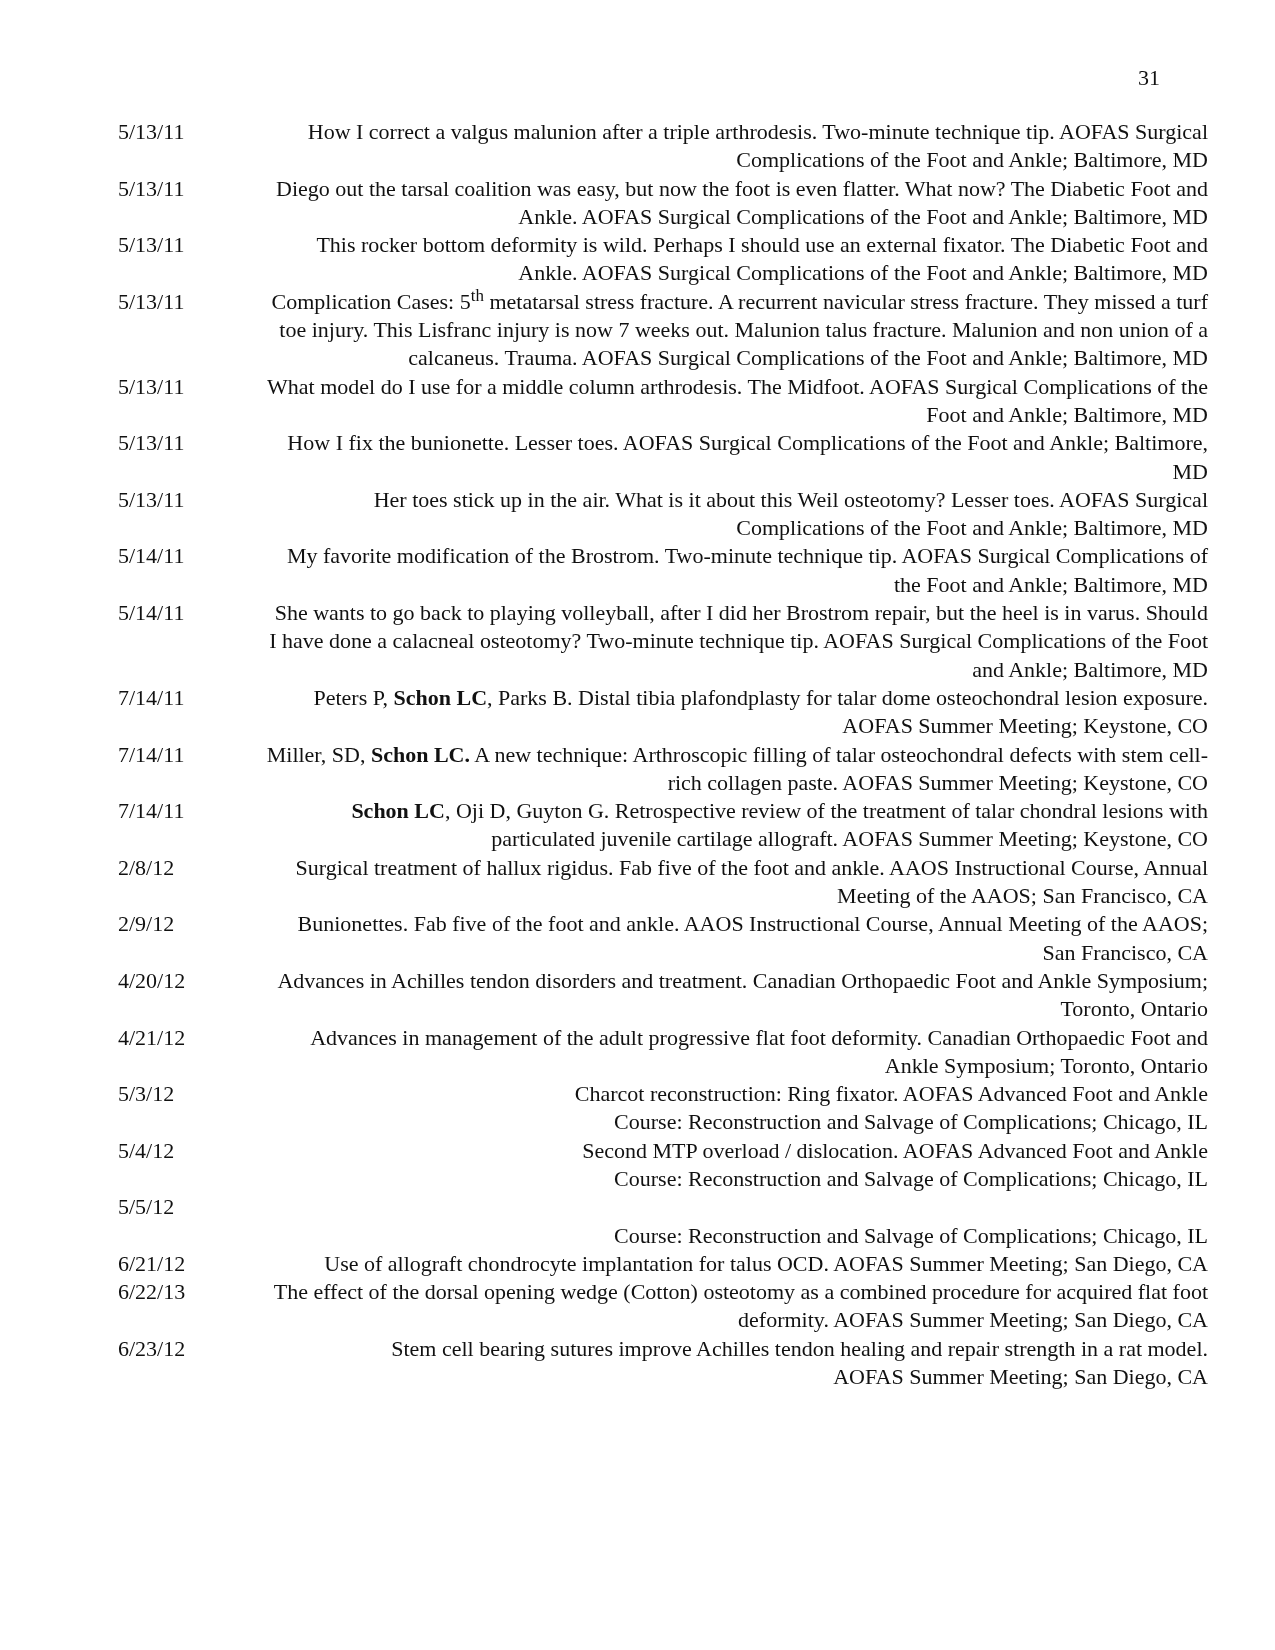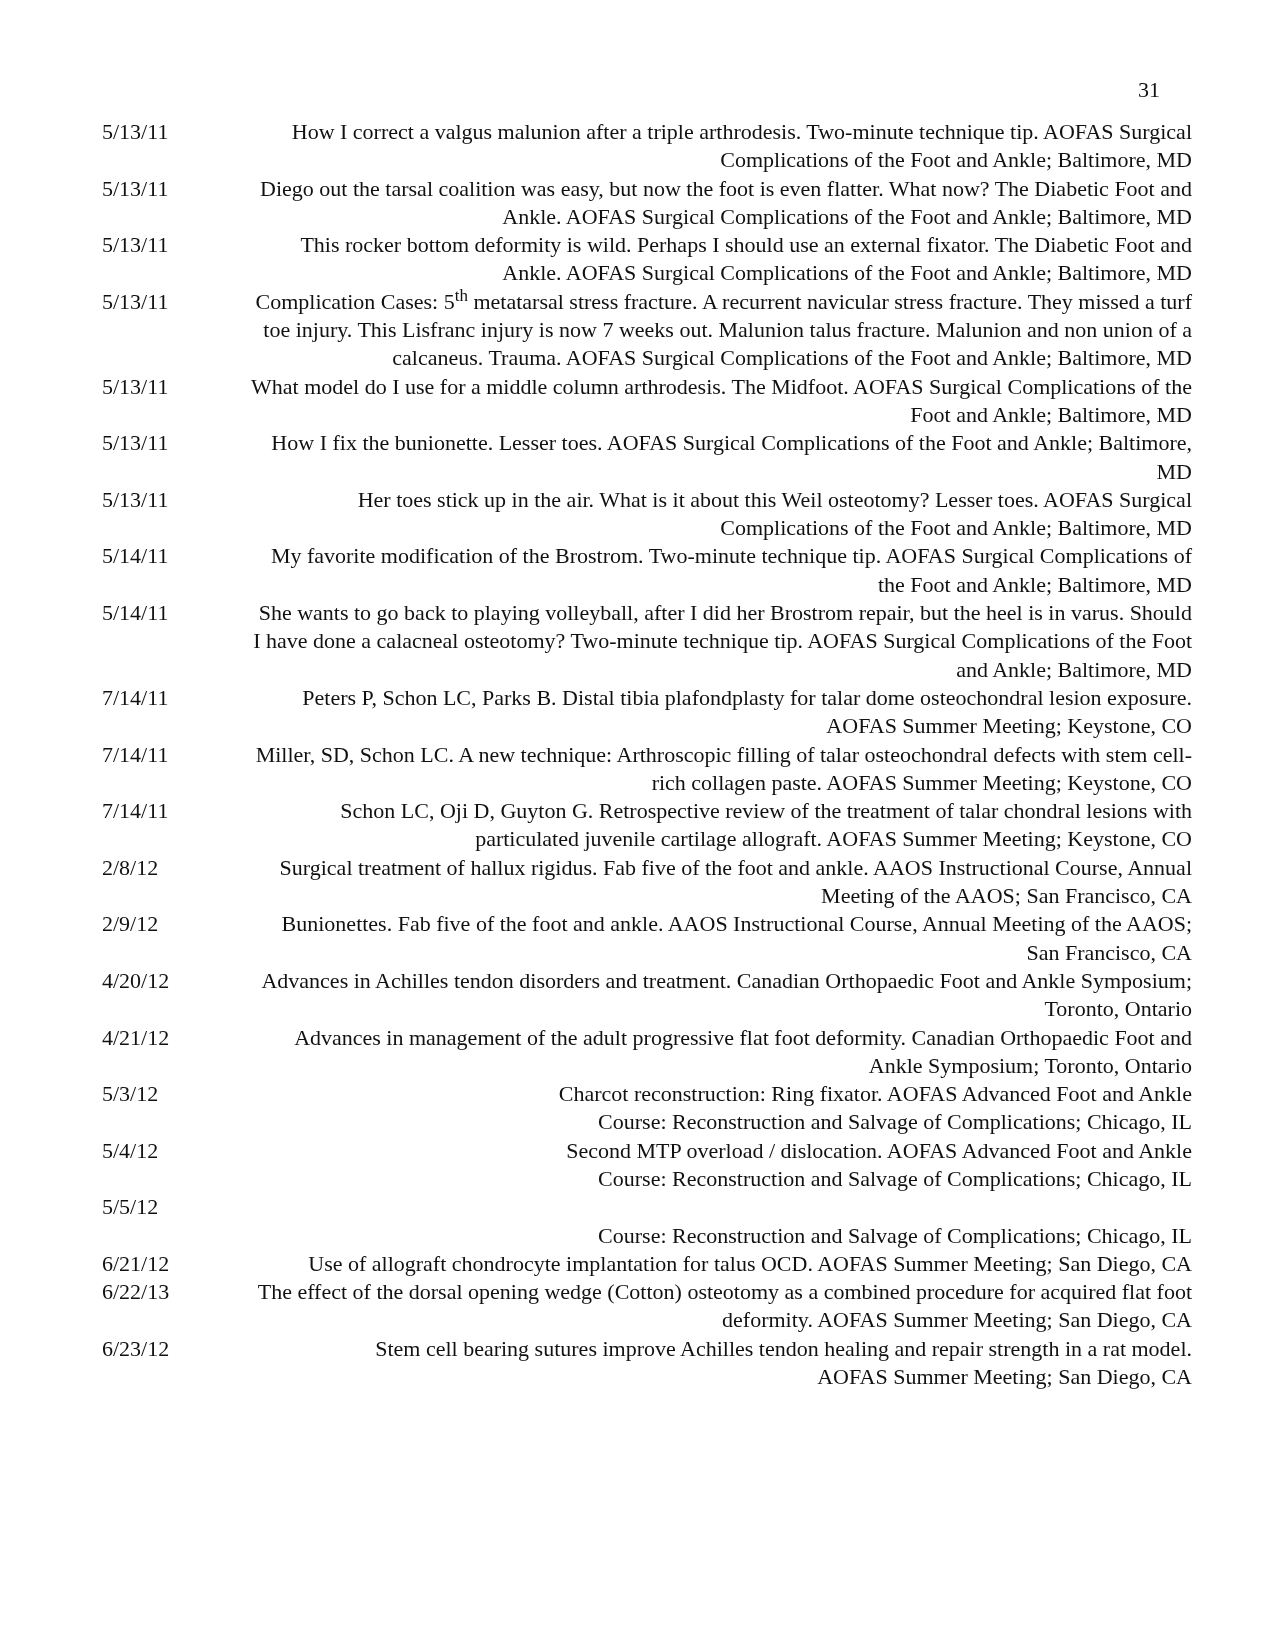--- a/index.html
+++ b/index.html
@@ -2,31 +2,31 @@
 <html><head>
 <meta charset="utf-8">
 <style>
   html, body { margin: 0; padding: 0; background: #ffffff; }
   body {
     width: 1275px; height: 1650px; position: relative; overflow: hidden;
     font-family: "Liberation Serif", "DejaVu Serif", serif;
     color: #111111;
   }
   .page-number {
-    position: absolute; top: 76px; right: 115px;
+    position: absolute; top: 64px; right: 115px;
     font-size: 22px; line-height: 28px;
   }
   .entries {
-    position: absolute; top: 118px; left: 102px; width: 1090px;
+    position: absolute; top: 118px; left: 118px; width: 1090px;
     font-size: 22px; line-height: 28.3px;
   }
   .entry { display: flex; }
   .entry .date { width: 144px; flex: 0 0 144px; }
   .entry .text { flex: 1 1 auto; text-align: right; }
-  .entry .text b { font-weight: normal; }
+  .entry .text b { font-weight: bold; }
   sup { font-size: 17px; line-height: 0; vertical-align: super; }
 </style>
 </head>
 <body>
 
 <div class="page-number">31</div>
 
 <div class="entries" id="entries">
     <div class="entry">
       <div class="date">5/13/11</div>

